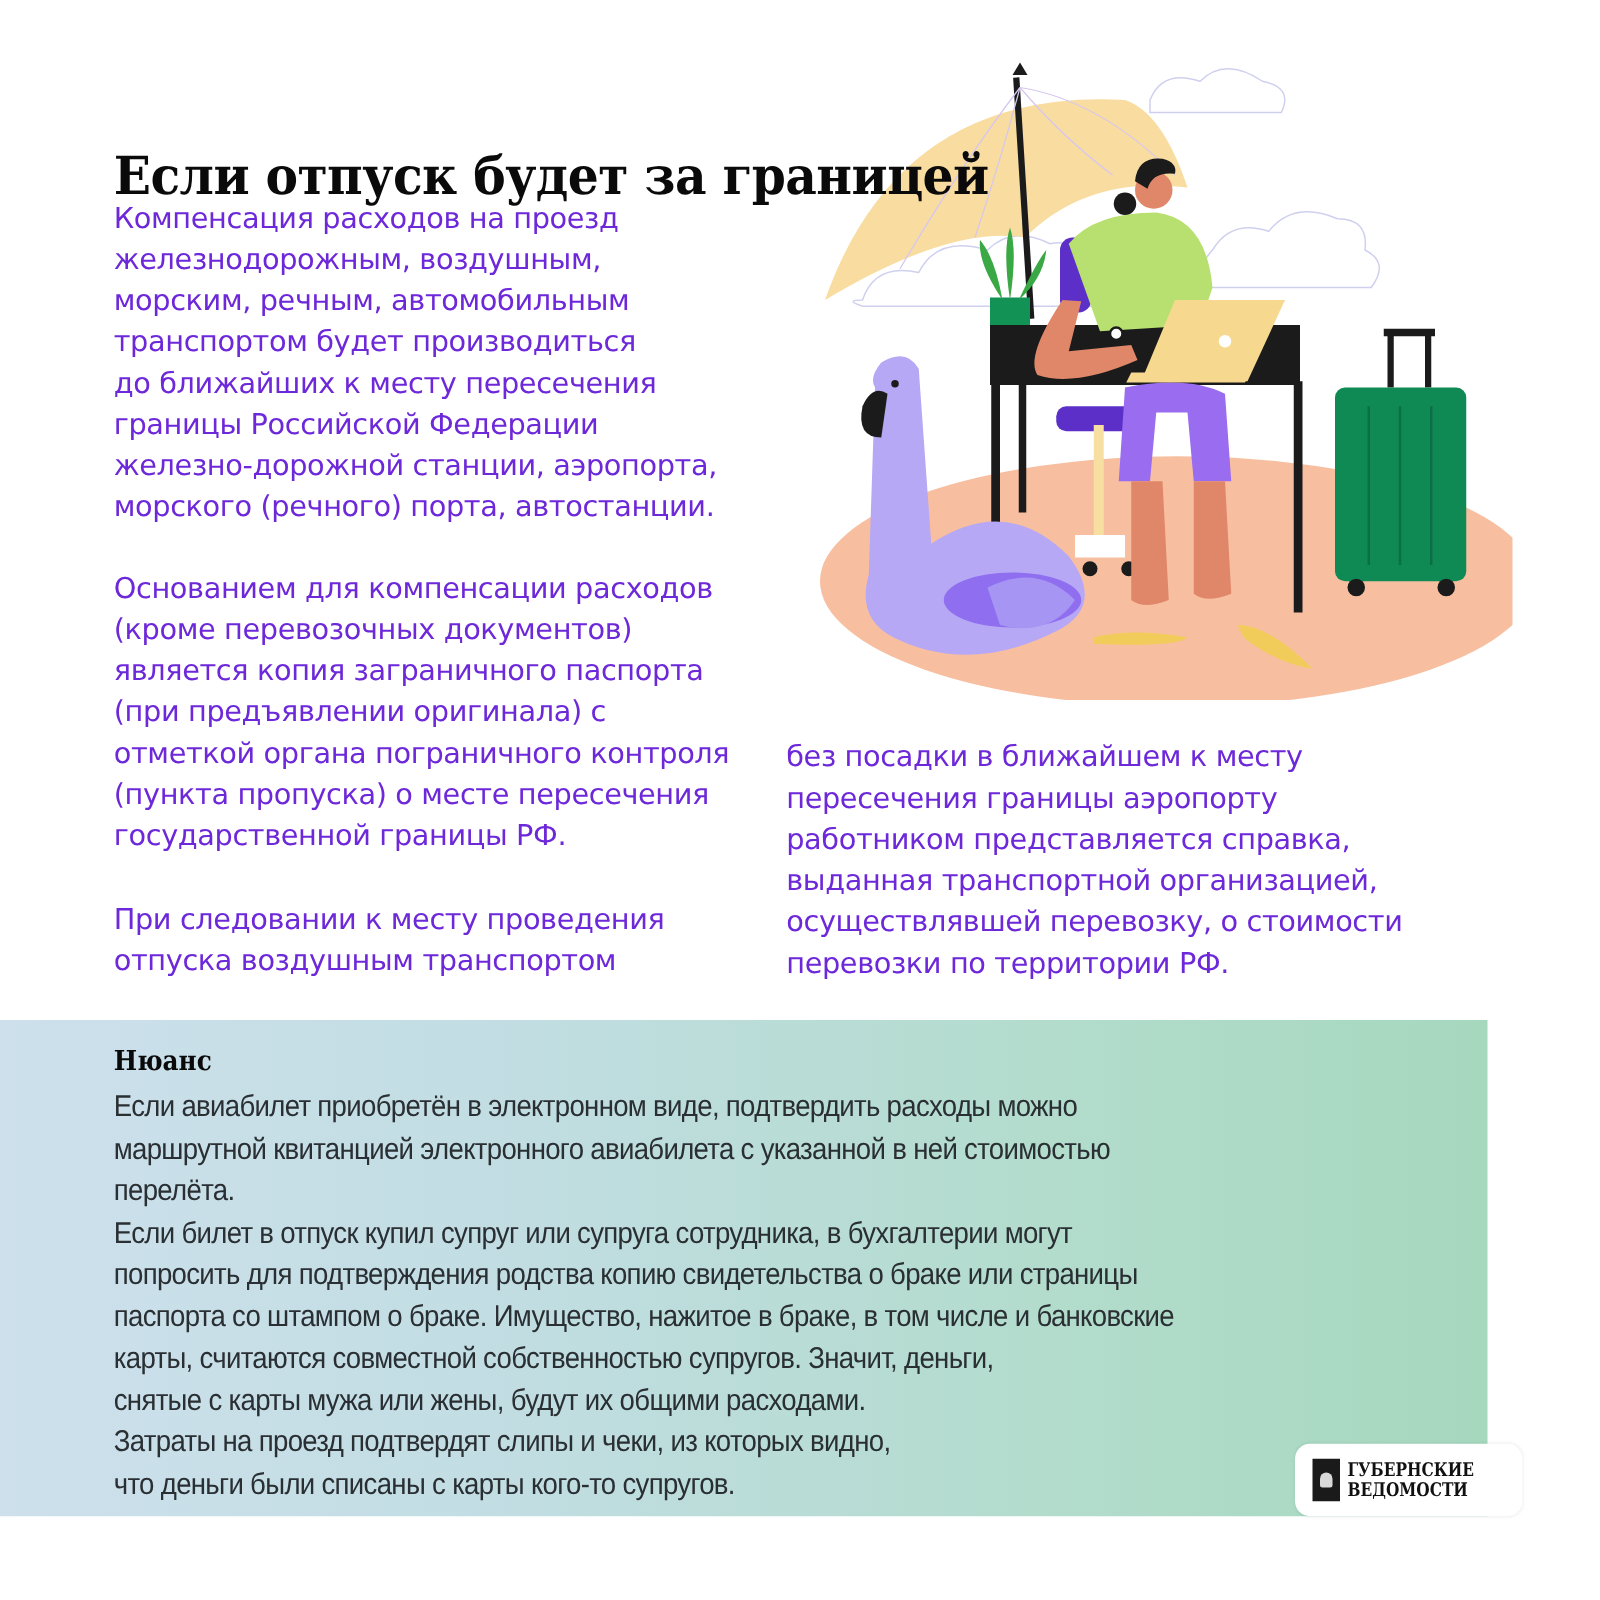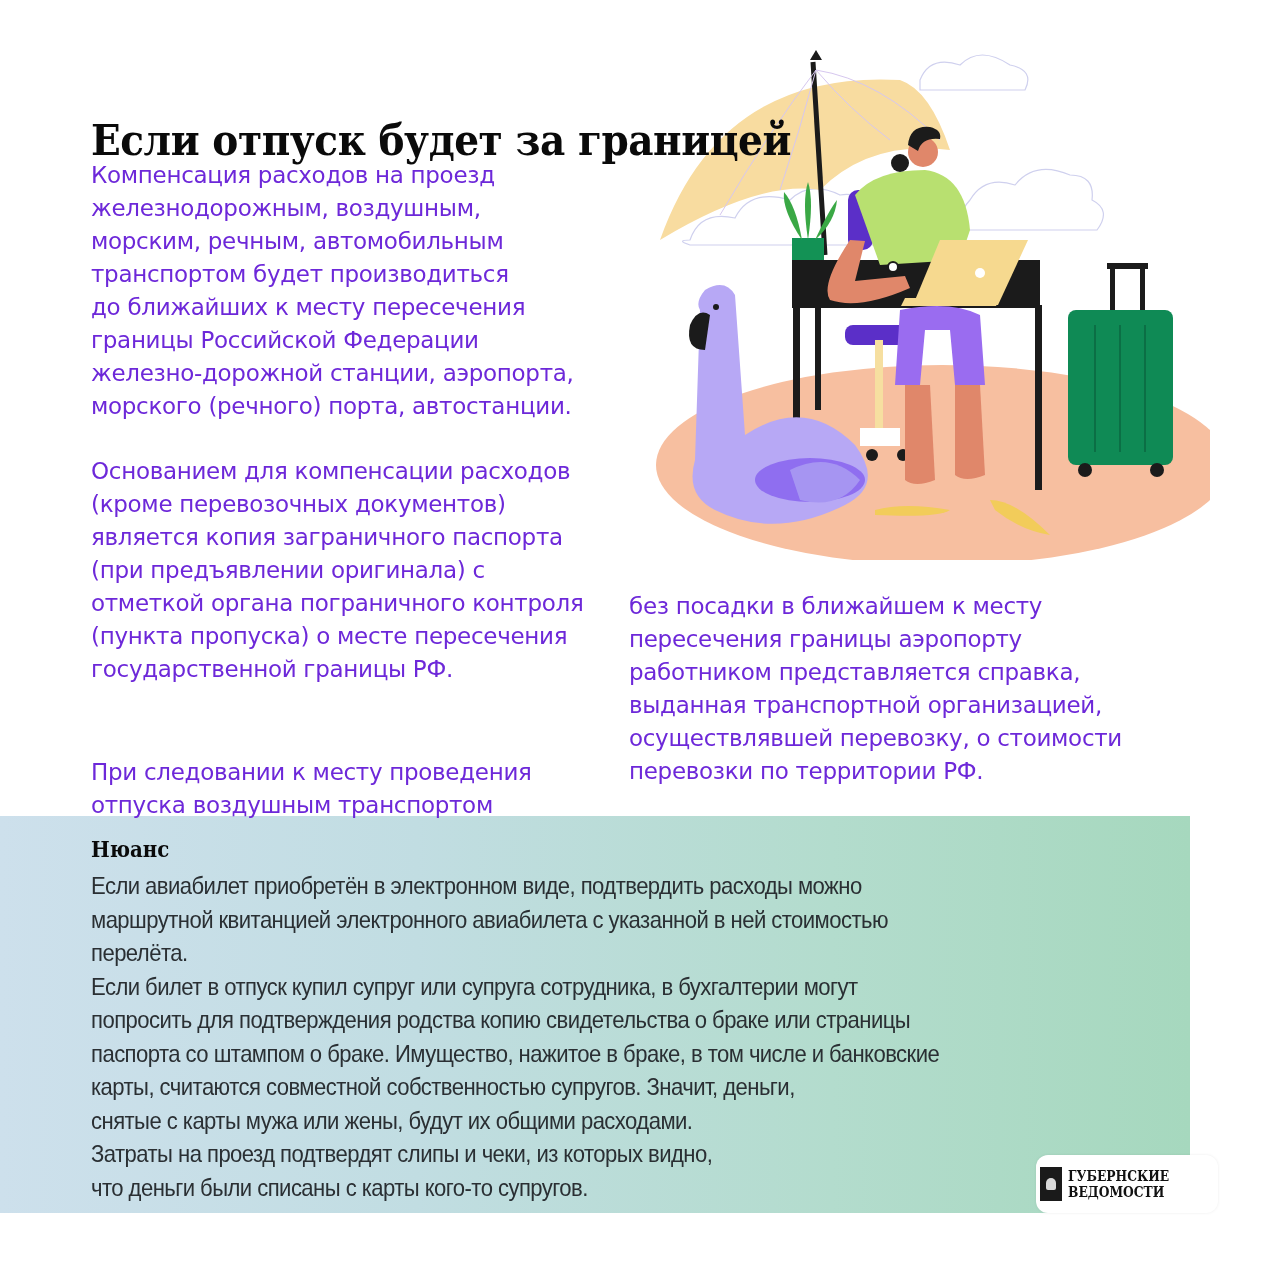--- a/index.html
+++ b/index.html
@@ -19,21 +19,21 @@
       transform: scaleX(0.93); transform-origin: left center;
       white-space: nowrap; z-index: 2;
     }
     .para {
       position: absolute; font-family: "DejaVu Sans", sans-serif;
       font-size: 23px; line-height: 33px; color: #6d28d9;
       letter-spacing: -0.3px; white-space: pre-line; z-index: 2;
     }
     .p1 { left: 91px; top: 159px; width: 560px; }
     .p2 { left: 91px; top: 455px; width: 560px; }
-    .p3 { left: 91px; top: 756px; width: 560px; }
+    .p3 { left: 91px; top: 720px; width: 560px; }
     .p4 { left: 629px; top: 590px; width: 560px; }
     .nuance {
       position: absolute; left: 0; top: 816px; width: 1190px; height: 397px;
       background: linear-gradient(90deg, #cde0ec 0%, #c1dde2 35%, #b3dccd 70%, #a6d8be 100%);
     }
     .nuance-title {
       position: absolute; left: 91px; top: 836px;
       font-family: "DejaVu Serif", serif; font-weight: 900; font-size: 22px;
       color: #0a0a0a; transform: scaleX(0.9); transform-origin: left center;
     }
@@ -41,21 +41,21 @@
       position: absolute; left: 91px; top: 869px; width: 1080px;
       font-family: "Liberation Sans Narrow", "Liberation Sans", sans-serif;
       font-size: 24px; line-height: 33.5px; color: #2a2f33;
       white-space: pre-line; letter-spacing: -0.6px;
       transform: scaleX(0.92); transform-origin: left top;
     }
     .logo-badge {
       position: absolute; left: 1036px; top: 1155px; width: 182px; height: 58px;
       background: #ffffff; border-radius: 12px;
       box-shadow: 0 0 3px rgba(0,0,0,0.08);
-      display: flex; align-items: center; padding-left: 4px; box-sizing: border-box;
+      display: flex; align-items: center; padding-left: 14px; box-sizing: border-box;
     }
     .logo-emblem {
       width: 22px; height: 34px; background: #1a1a1a; margin-right: 6px;
       position: relative;
     }
     .logo-emblem::after {
       content: ""; position: absolute; left: 6px; top: 11px; width: 10px; height: 12px;
       background: #d9d9d9; border-radius: 5px 5px 2px 2px;
     }
     .logo-text {

